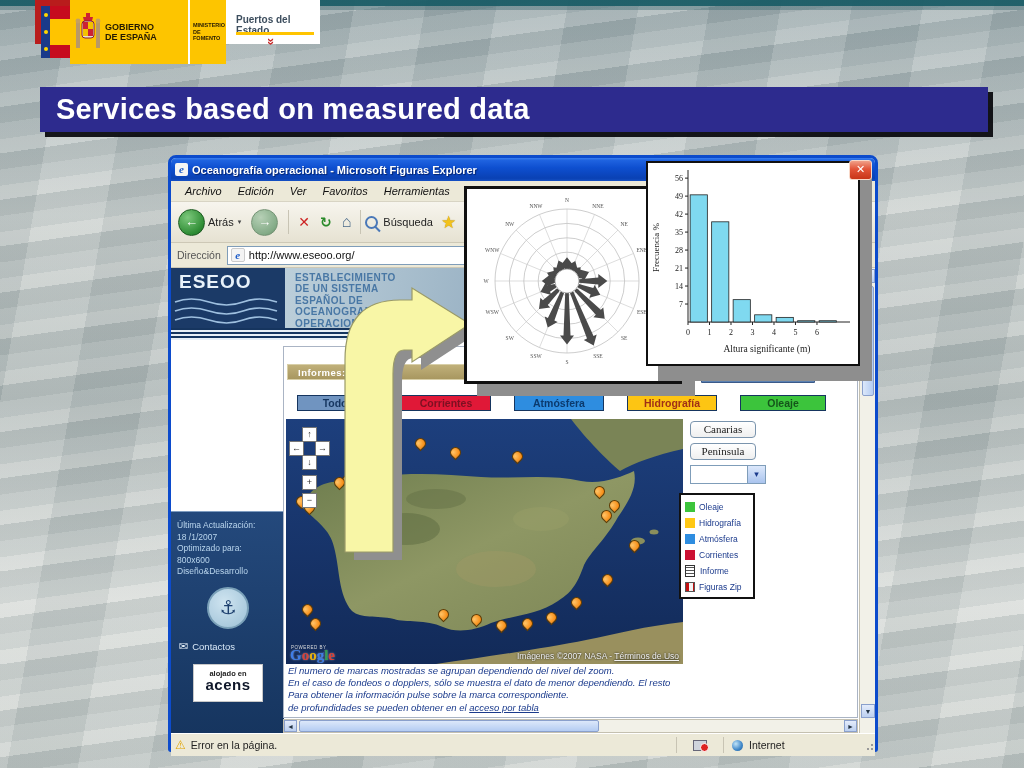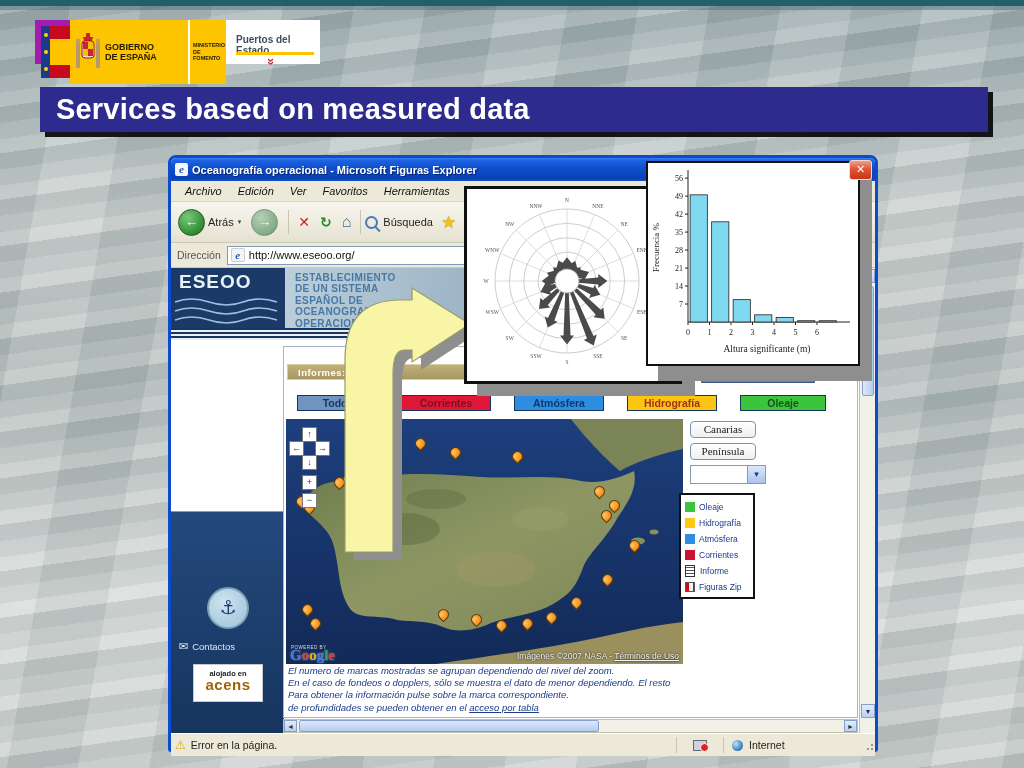--- a/index.html
+++ b/index.html
@@ -6,21 +6,21 @@
     font-family:"Liberation Sans","DejaVu Sans",sans-serif;}
   body{position:relative;
     background:
       linear-gradient(180deg, rgba(26,92,102,.95) 0 6px, rgba(70,110,118,.45) 6px 10px, transparent 10px),
       repeating-linear-gradient(172deg, rgba(255,255,255,.22) 0 14px, rgba(150,162,166,.22) 14px 30px, rgba(196,204,206,.28) 30px 46px),
       repeating-linear-gradient(100deg, rgba(115,132,138,.14) 0 70px, rgba(235,238,238,.18) 70px 140px),
       linear-gradient(180deg,#93a3a6 0%,#c3c9c6 28%,#a9b2b0 52%,#d2d6d2 78%,#c2c8c4 100%);}
   .abs{position:absolute;}
 
   
-  .gov{left:35px;top:20px;width:285px;height:44px;background:#a21caf;display:flex;}
+  .gov{left:35px;top:0;width:285px;height:44px;background:#b91c1c;display:flex;}
   .gov .eu{width:9px;height:52px;margin:6px 0 0 6px;background:#1a3a8a;display:flex;flex-direction:column;justify-content:space-around;align-items:center;}
   .gov .eu i{width:4px;height:4px;background:#ffd700;border-radius:50%;}
   .gov .flag{width:20px;height:52px;margin-top:6px;display:flex;flex-direction:column;}
   .gov .flag .r{flex:1;background:#c60b1e;} .gov .flag .y{flex:2;background:#ffc400;}
   .gov .panel{background:#fdc500;height:64px;display:flex;align-items:center;}
   .gov .p1{width:118px;} .gov .p2{width:36px;border-left:2px solid #fff;}
   .gov .gobtxt{font-size:9px;font-weight:bold;color:#241a02;line-height:10px;margin-left:4px;}
   .gov .mintxt{font-size:5.5px;font-weight:bold;color:#241a02;line-height:6.5px;margin-left:3px;}
   .gov .p3{flex:1;background:#fff;position:relative;}
   .gov .puertos{position:absolute;left:10px;top:14px;font-size:10px;font-weight:bold;color:#3d4e5e;}
@@ -70,21 +70,21 @@
 
   
   .sidebar{left:0;top:243px;width:113px;height:222px;background:linear-gradient(180deg,#24497c,#16355f);border-top:1px solid #7e9cc0;}
   .sidebar .info{padding:8px 5px 0 6px;font-size:8.5px;color:#b9d5ed;line-height:11.5px;}
   .sm-logo{position:absolute;left:36px;top:75px;width:38px;height:38px;border-radius:50%;background:radial-gradient(circle at 40% 35%,#cfe4f0,#9cc0d6);border:2px solid #7aa0b8;
     text-align:center;line-height:38px;font-size:19px;color:#1d3f6e;}
   .contact{position:absolute;left:8px;top:128px;font-size:9.5px;color:#d9e9f8;}
   .contact .env{color:#e8f2fa;font-size:11px;margin-right:4px;}
   .acens{position:absolute;left:22px;top:152px;width:68px;height:36px;background:#fff;border:1px solid #c8c8c8;text-align:center;}
   .acens .a1{font-size:7.5px;font-weight:bold;color:#222;margin-top:4px;}
-  .acens .a2{font-size:15px;font-weight:bold;color:#a16207;line-height:13px;letter-spacing:.5px;}
+  .acens .a2{font-size:15px;font-weight:bold;color:#0f172a;line-height:13px;letter-spacing:.5px;}
 
   
   .main-box{left:112px;top:78px;width:575px;height:372px;border:1px solid #aab4c4;background:#fff;box-sizing:border-box;}
   .informes{position:absolute;left:3px;top:17px;width:220px;height:16px;background:linear-gradient(180deg,#c0b07a,#a89760);border:1px solid #d8cfa8;
     color:#fff;font-size:9.5px;font-weight:bold;letter-spacing:.5px;line-height:16px;padding-left:10px;box-sizing:border-box;}
   .panel-tab{position:absolute;left:417px;top:19px;width:112px;height:15px;background:linear-gradient(180deg,#86a6cc,#5a80b0);border:1px solid #3a5a8a;border-radius:4px 4px 0 0;}
   .tab{position:absolute;top:48px;height:16px;border:1px solid #16355f;font-size:10.5px;font-weight:bold;text-align:center;line-height:15px;box-sizing:border-box;}
   .map{position:absolute;left:2px;top:72px;width:397px;height:245px;background:#14305e;overflow:hidden;}
   .map svg{position:absolute;left:0;top:0;}
   .mbtn{position:absolute;width:13px;height:13px;background:#fff;border:1px solid #777;color:#333;font-size:9px;line-height:12px;text-align:center;z-index:5;}
@@ -235,20 +235,27 @@
           <div>ESTABLECIMIENTO</div>
           <div>DE UN SISTEMA</div>
           <div>ESPAÑOL DE</div>
           <div>OCEANOGRAFÍA</div>
           <div>OPERACIONAL</div>
         </div>
     </div>
     <div class="abs stripes"></div>
 
     <div class="abs sidebar">
+      <div class="info">
+          <div>Última Actualización:</div>
+          <div>18 /1/2007</div>
+          <div>Optimizado para:</div>
+          <div>800x600</div>
+          <div>Diseño&amp;Desarrollo</div>
+        </div>
       <div class="sm-logo">⚓</div>
       <div class="contact">
         <span class="env">✉</span><span>Contactos</span>
       </div>
       <div class="acens">
         <div class="a1">alojado en</div>
         <div class="a2">acens</div>
       </div>
     </div>
 

